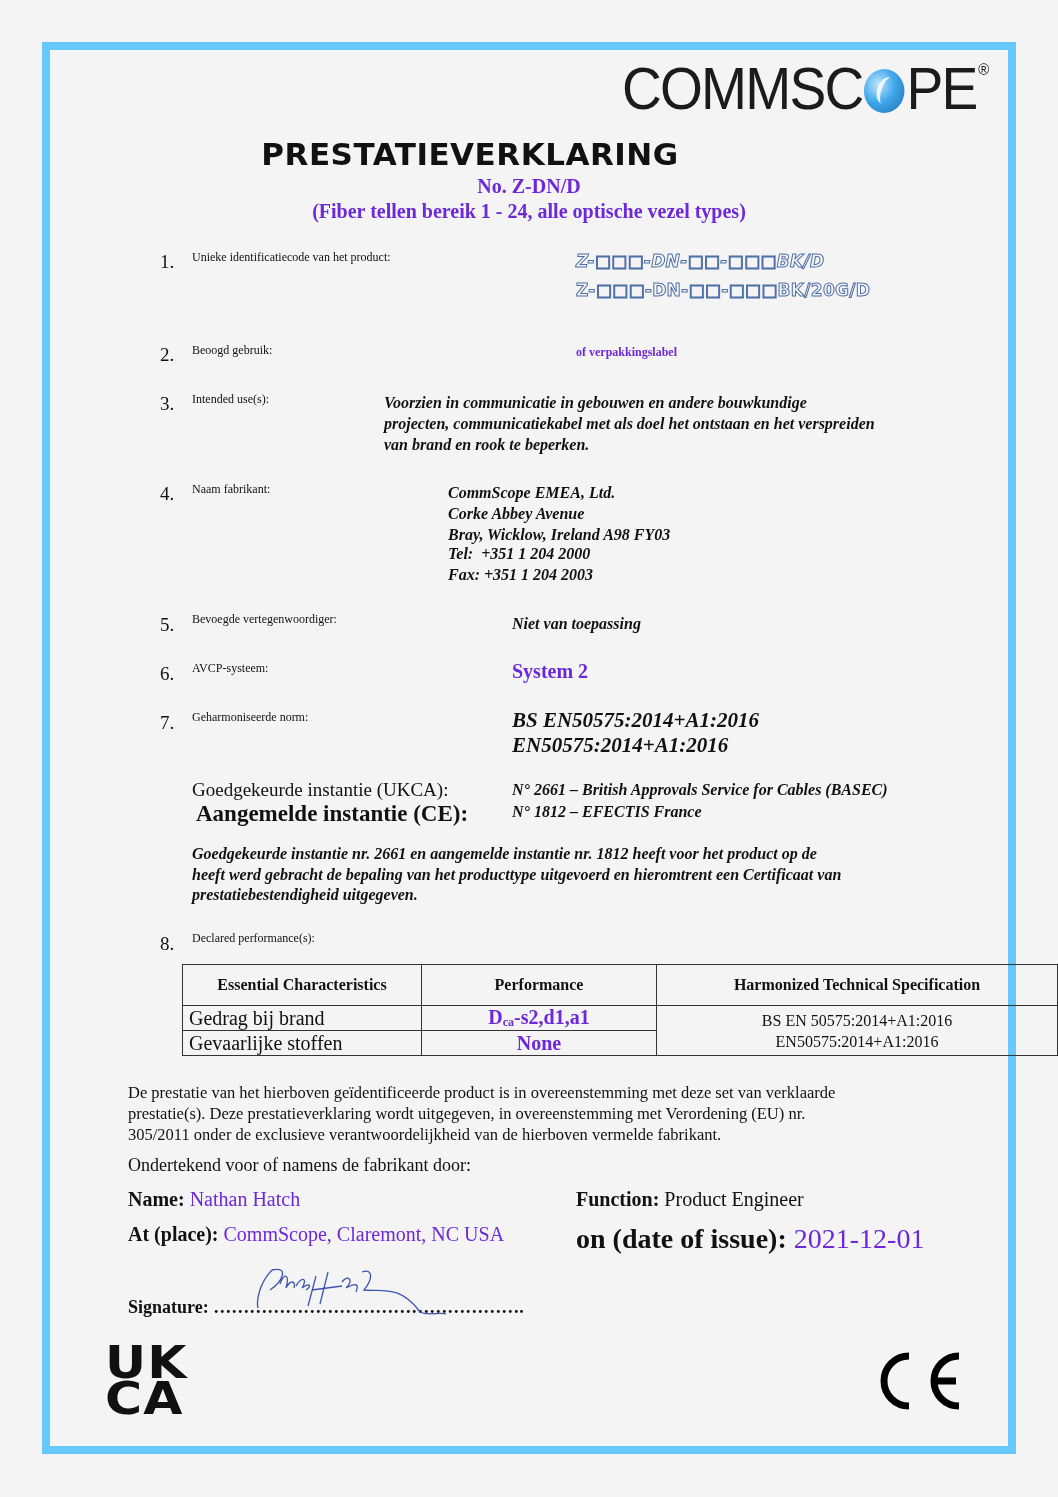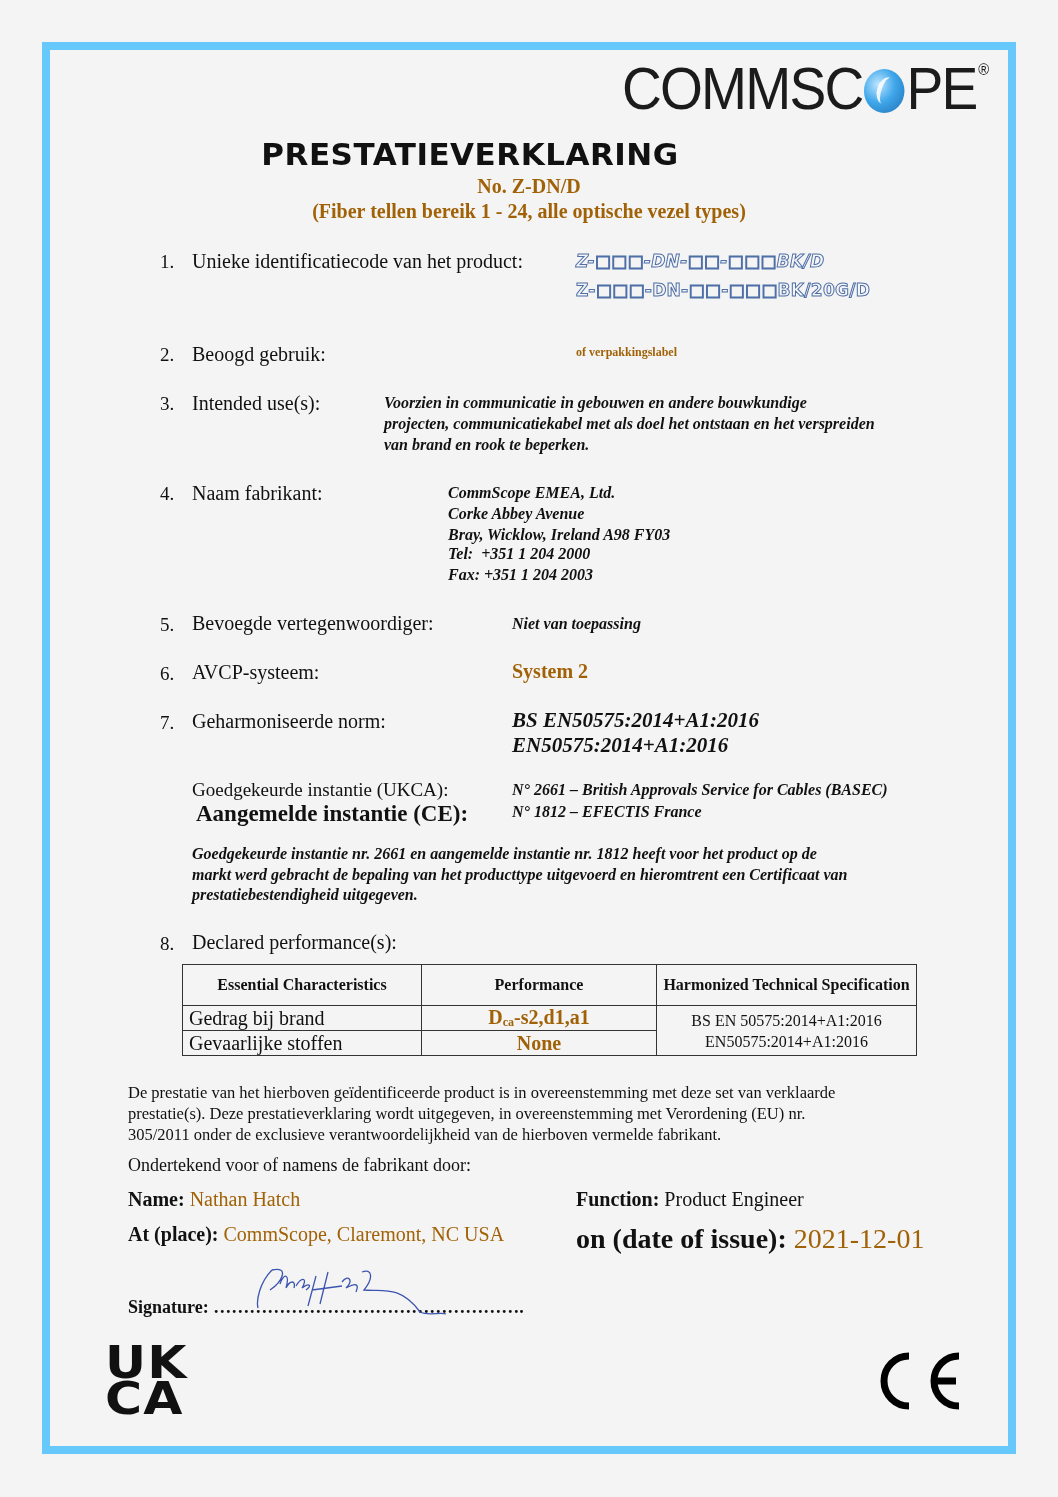--- a/index.html
+++ b/index.html
@@ -10,21 +10,21 @@
     font-family: "Liberation Serif", serif;
     color: #111;
     overflow: hidden;
   }
   .frame {
     position: absolute; left: 42px; top: 42px;
     width: 958px; height: 1396px;
     border: 8px solid #66c8fb;
   }
   .abs { position: absolute; white-space: nowrap; }
-  .blue { color: #a16207; }
+  .blue { color: #6d28d9; }
   .logo {
     left: 622px; top: 54px;
     font-family: "Liberation Sans", sans-serif;
     font-size: 60px; letter-spacing: -2px; color: #1b1b1b;
     transform: scaleX(0.92); transform-origin: left top;
   }
   .logo .o {
     display: inline-block; width: 44px; height: 44px; border-radius: 50%;
     background: radial-gradient(circle at 35% 35%, #bfe6ff 0%, #3fa7ea 45%, #1f6fb5 100%);
     vertical-align: -4px; margin: 0 2px; position: relative;
@@ -35,29 +35,29 @@
   }
   .logo sup { font-size: 16px; vertical-align: 34px; margin-left: 2px; }
   .title {
     left: 4px; width: 932px; text-align: center; top: 136px;
     font-family: "DejaVu Sans", sans-serif; font-weight: bold; font-size: 31px; letter-spacing: 0.5px;
   }
   .sub {
     left: 0; width: 1058px; text-align: center; font-weight: bold; font-size: 20px;
   }
   .num { font-size: 19px; }
-  .lbl { font-size: 20px; }
+  .lbl { font-size: 12px; }
   .code {
     font-family: "DejaVu Sans", sans-serif; font-weight: bold; font-size: 17px;
     color: #f4f4f4; -webkit-text-stroke: 1px #4f6fa8; letter-spacing: 0.3px;
   }
   .ital { font-style: italic; font-weight: bold; font-size: 16px; }
   .bigital { font-style: italic; font-weight: bold; font-size: 21px; }
   table.perf {
-    position: absolute; left: 182px; top: 964px; width: 735px;
+    position: absolute; left: 182px; top: 964px; width: 876px;
     border-collapse: collapse; font-size: 16px; border-radius: 13px;
   }
   table.perf td, table.perf th {
     border: 1.5px solid #333; padding: 0 6px; text-align: center;
   }
   table.perf th { font-weight: bold; height: 40px; line-height: 20px; }
   table.perf td { height: 24px; }
   table.perf td.c1 { text-align: left; font-size: 20px; }
   table.perf td.c2 { font-weight: bold; font-size: 20px; }
   table.perf td.c3 { font-size: 16px; line-height: 21px; }
@@ -116,21 +116,21 @@
 <div class="abs lbl" style="left:192px;top:710px;">Geharmoniseerde norm:</div>
 <div class="abs bigital" style="left:512px;top:708px;">BS EN50575:2014+A1:2016</div>
 <div class="abs bigital" style="left:512px;top:733px;">EN50575:2014+A1:2016</div>
 
 <div class="abs lbl" style="left:192px;top:779px;font-size:19px;">Goedgekeurde instantie (UKCA):</div>
 <div class="abs ital" style="left:512px;top:781px;">N° 2661 – British Approvals Service for Cables (BASEC)</div>
 <div class="abs lbl" style="left:196px;top:801px;font-size:23px;font-weight:bold;">Aangemelde instantie (CE):</div>
 <div class="abs ital" style="left:512px;top:803px;">N° 1812 – EFECTIS France</div>
 
 <div class="abs ital" style="left:192px;top:845px;">Goedgekeurde instantie nr. 2661 en aangemelde instantie nr. 1812 heeft voor het product op de</div>
-<div class="abs ital" style="left:192px;top:866px;">markt werd gebracht de bepaling van het producttype uitgevoerd en hieromtrent een Certificaat van</div>
+<div class="abs ital" style="left:192px;top:866px;">heeft werd gebracht de bepaling van het producttype uitgevoerd en hieromtrent een Certificaat van</div>
 <div class="abs ital" style="left:192px;top:886px;">prestatiebestendigheid uitgegeven.</div>
 
 <div class="abs num" style="left:160px;top:933px;">8.</div>
 <div class="abs lbl" style="left:192px;top:931px;">Declared performance(s):</div>
 
 <table class="perf">
   <tbody>
       <tr>
     <th style="width:226px;">Essential Characteristics</th>
     <th style="width:222px;">Performance</th>

